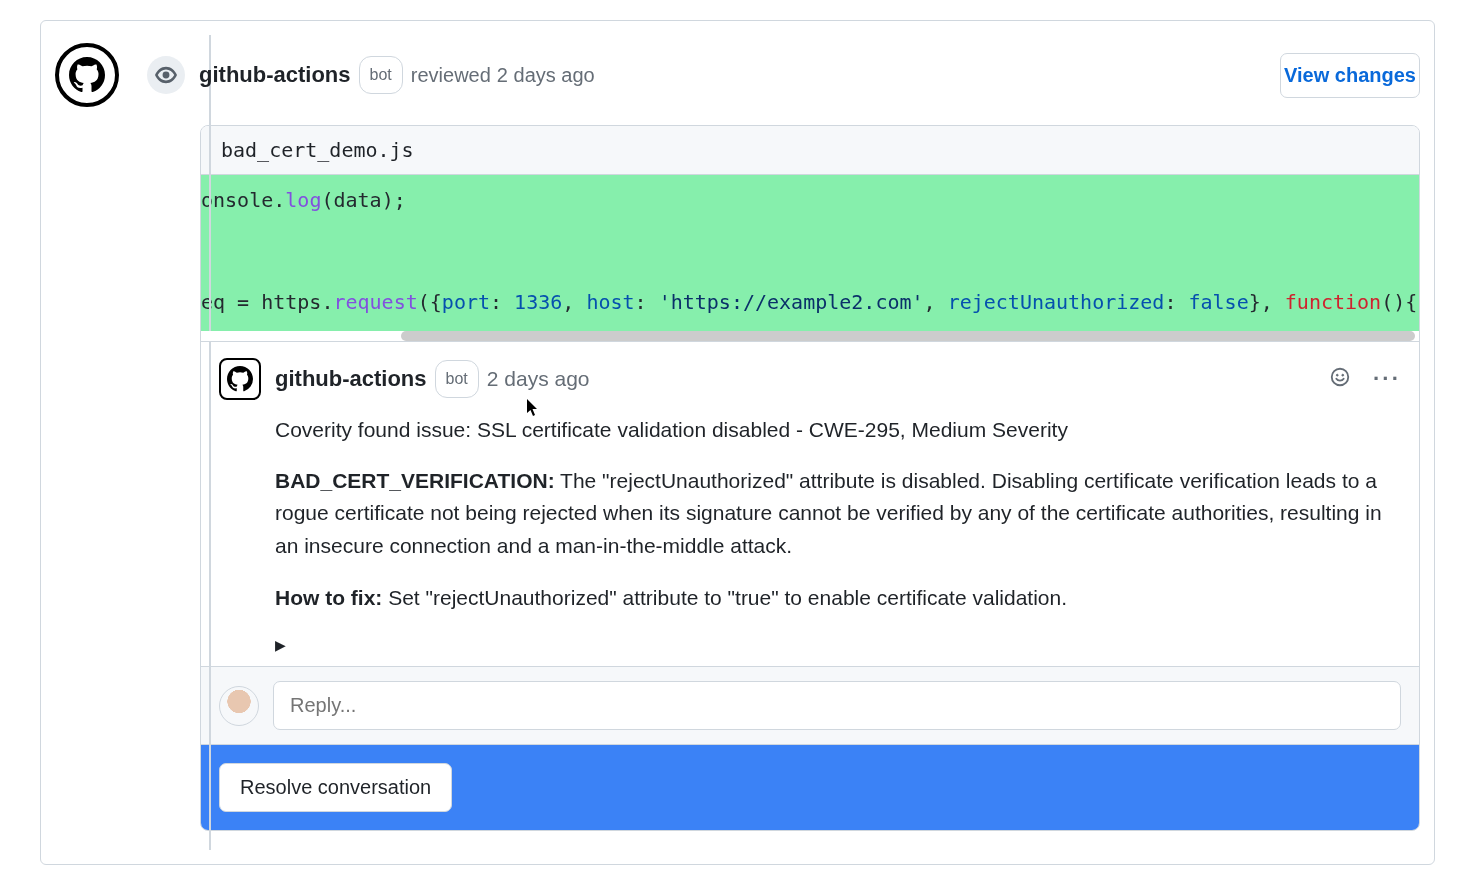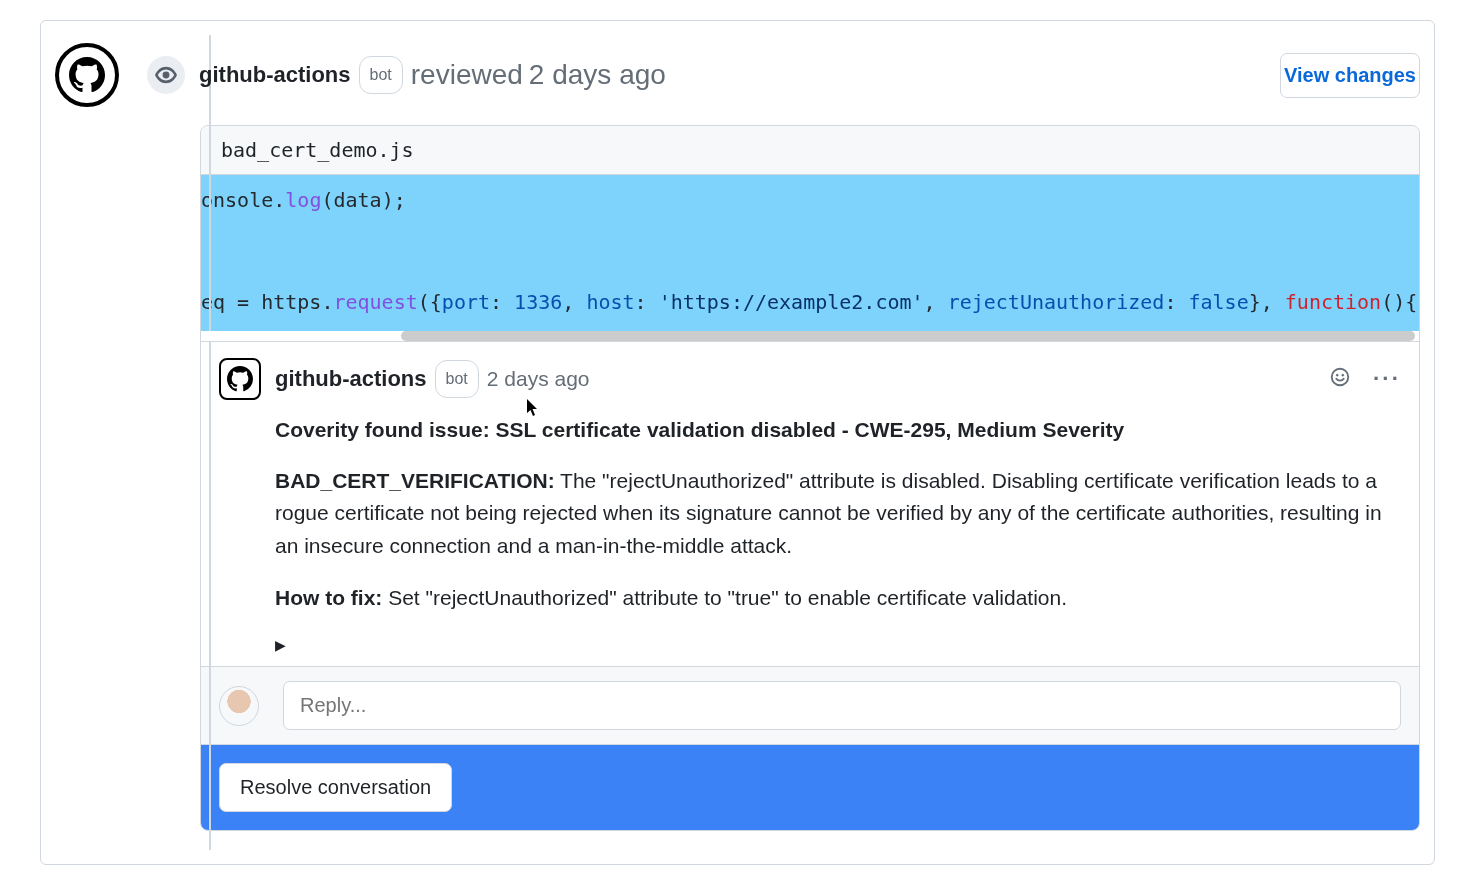--- a/index.html
+++ b/index.html
@@ -72,21 +72,21 @@
     display: inline-block;
     font-size: 16px;
     color: #656d76;
     border: 1px solid #d0d7de;
     border-radius: 12px;
     padding: 9px 10px;
     margin: 0 8px 0 8px;
     vertical-align: 2px;
   }
   .review-meta {
-    font-size: 28px;
+    font-size: 20px;
     color: #656d76;
   }
   .view-changes-btn {
     margin-left: auto;
     font-size: 20px;
     font-weight: 600;
     color: #0969da;
     background: #fff;
     border: 1px solid #d0d7de;
     border-radius: 7px;
@@ -103,21 +103,21 @@
   }
   .file-header {
     background: #f6f8fa;
     border-bottom: 1px solid #d0d7de;
     padding: 12px 20px;
     font-family: ui-monospace, SFMono-Regular, Menlo, Monaco, monospace;
     font-size: 20px;
     color: #1f2328;
   }
   .diff-block {
-    background: #7dd3fc;
+    background: #86efac;
     font-family: ui-monospace, SFMono-Regular, Menlo, Monaco, monospace;
     font-size: 20px;
     padding: 8px 0 12px 0;
     line-height: 1.5;
     white-space: pre;
     overflow: hidden;
   }
   .diff-line { padding: 2px 0 2px 0; }
   .tok-fn { color: #8250df; }
   .tok-key { color: #0550ae; }
@@ -177,35 +177,35 @@
     gap: 22px;
   }
   .emoji-btn svg { width: 22px; height: 22px; stroke: #656d76; fill: none; }
   .kebab { color: #656d76; font-size: 22px; letter-spacing: 2px; font-weight: 700; }
   .comment-body {
     font-size: 21px;
     line-height: 1.55;
     color: #1f2328;
     padding-left: 56px;
   }
-  .comment-body .title-line { font-weight: 700; margin-bottom: 18px; position: relative; }
+  .comment-body .title-line { font-weight: 400; margin-bottom: 18px; position: relative; }
   .comment-body p { margin-bottom: 20px; }
   .bold { font-weight: 700; }
   .details-toggle {
     display: flex; align-items: center; gap: 10px;
     font-size: 21px; color: #1f2328; cursor: pointer;
   }
   .tri { font-size: 14px; }
   .reply-bar {
     border-top: 1px solid #d0d7de;
     background: #f6f8fa;
     padding: 14px 18px;
     display: flex;
     align-items: center;
-    gap: 24px;
+    gap: 14px;
   }
   .reply-avatar {
     width: 40px; height: 40px; border-radius: 50%;
     background: radial-gradient(circle at 50% 38%, #e8c7b0 0 38%, #f6f8fa 39%);
     border: 1px solid #d0d7de;
     flex-shrink: 0;
   }
   .reply-input {
     flex: 1;
     font-size: 20px;

